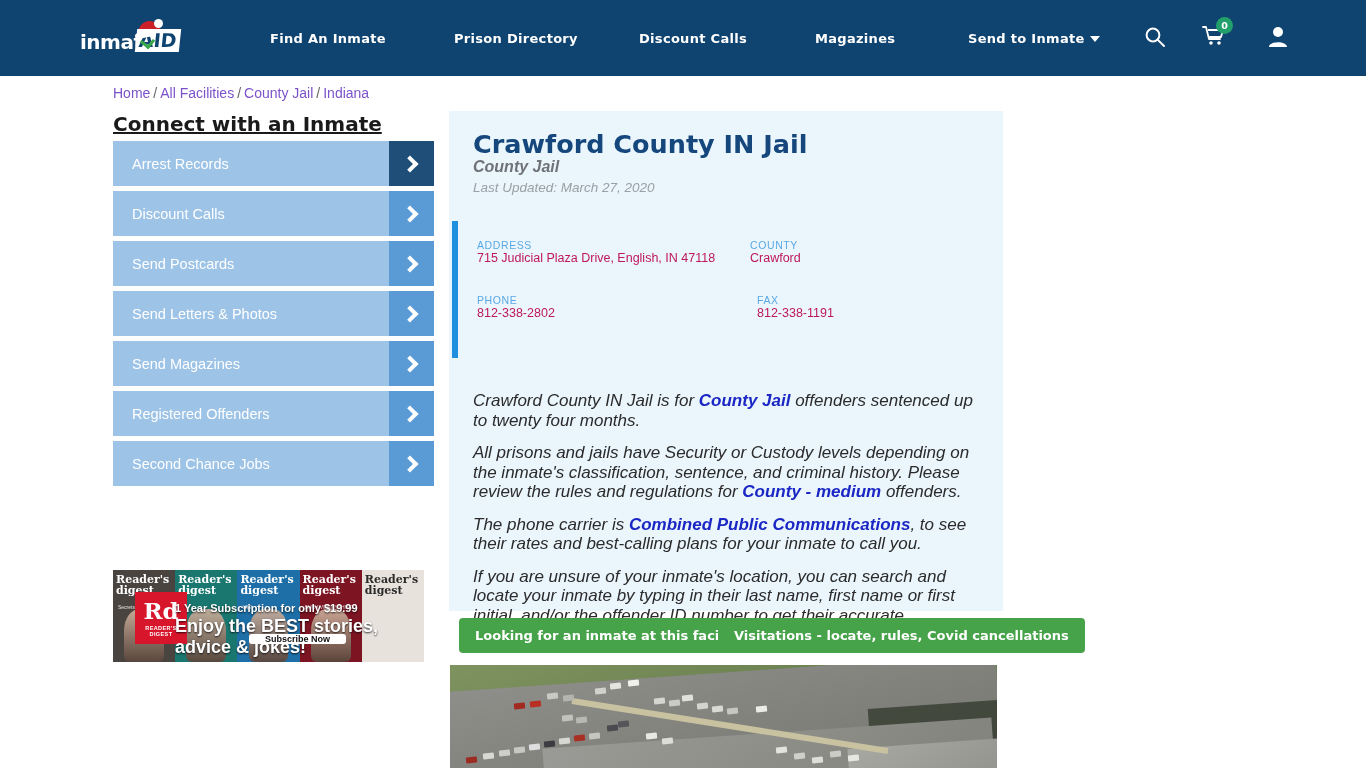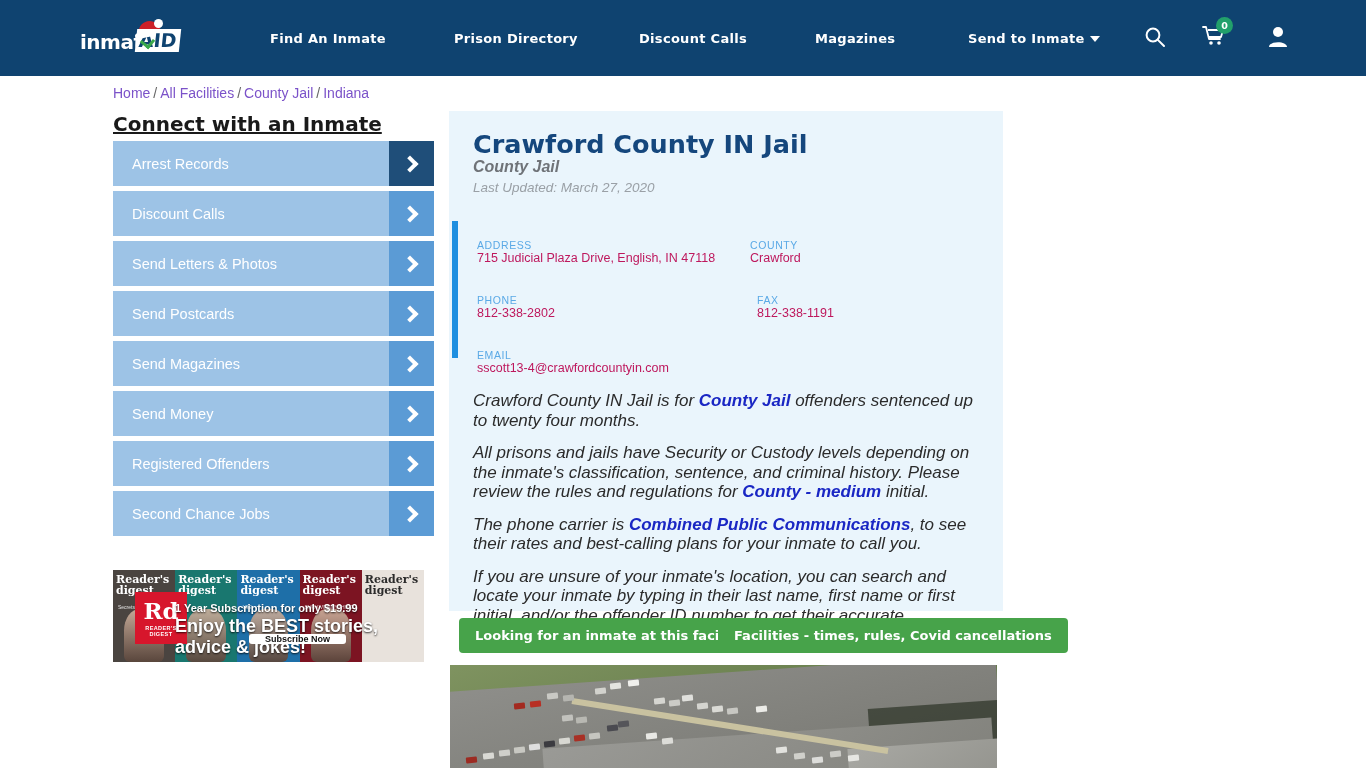--- a/index.html
+++ b/index.html
@@ -390,39 +390,33 @@
         <span class="chev"></span>
       </span>
   </div>
   <div class="side-btn">
     <span class="side-btn-label">Discount Calls</span>
     <span class="side-arrow">
         <span class="chev"></span>
       </span>
   </div>
   <div class="side-btn">
+    <span class="side-btn-label">Send Postcards</span>
+    <span class="side-arrow">
+        <span class="chev"></span>
+      </span>
+  </div>
+  <div class="side-btn">
     <span class="side-btn-label">Send Letters &amp; Photos</span>
-    <span class="side-arrow">
-        <span class="chev"></span>
-      </span>
-  </div>
-  <div class="side-btn">
-    <span class="side-btn-label">Send Postcards</span>
     <span class="side-arrow">
         <span class="chev"></span>
       </span>
   </div>
   <div class="side-btn">
     <span class="side-btn-label">Send Magazines</span>
-    <span class="side-arrow">
-        <span class="chev"></span>
-      </span>
-  </div>
-  <div class="side-btn">
-    <span class="side-btn-label">Send Money</span>
     <span class="side-arrow">
         <span class="chev"></span>
       </span>
   </div>
   <div class="side-btn">
     <span class="side-btn-label">Registered Offenders</span>
     <span class="side-arrow">
         <span class="chev"></span>
       </span>
   </div>
@@ -486,36 +480,32 @@
       <div class="val">Crawford</div>
     </div>
     <div class="infocell c-phone">
       <div class="lab">PHONE</div>
       <div class="val">812-338-2802</div>
     </div>
     <div class="infocell c-fax">
       <div class="lab">FAX</div>
       <div class="val">812-338-1191</div>
     </div>
-    <div class="infocell c-email">
-      <div class="lab">EMAIL</div>
-      <div class="val">sscott13-4@crawfordcountyin.com</div>
-    </div>
   </div>
 
   <div class="paras">
     <div class="para"><span>Crawford County IN Jail is for </span><a href="#">County Jail</a><span> offenders sentenced up to twenty four months.</span></div>
-    <div class="para"><span>All prisons and jails have Security or Custody levels depending on the inmate's classification, sentence, and criminal history. Please review the rules and regulations for </span><a href="#">County - medium</a><span> initial.</span></div>
+    <div class="para"><span>All prisons and jails have Security or Custody levels depending on the inmate's classification, sentence, and criminal history. Please review the rules and regulations for </span><a href="#">County - medium</a><span> offenders.</span></div>
     <div class="para"><span>The phone carrier is </span><a href="#">Combined Public Communications</a><span>, to see their rates and best-calling plans for your inmate to call you.</span></div>
     <div class="para"><span>If you are unsure of your inmate's location, you can search and locate your inmate by typing in their last name, first name or first initial, and/or the offender ID number to get their accurate information immediately </span><a href="#">Registered Offenders</a><span></span></div>
   </div>
 </div>
 
 <div class="gbtn b1">Looking for an inmate at this facility?</div>
-<div class="gbtn b2">Facilities - times, rules, Covid cancellations</div>
+<div class="gbtn b2">Visitations - locate, rules, Covid cancellations</div>
 
 <div class="aerial">
   <div class="aer-grass"></div>
   <div class="aer-dirt"></div>
   <div class="aer-road"></div>
   <div class="aer-lot"></div>
   <div class="aer-shadow"></div>
   <div class="aer-roof"></div>
   <div class="aer-roof2"></div>
   <div class="aer-curb"></div>

